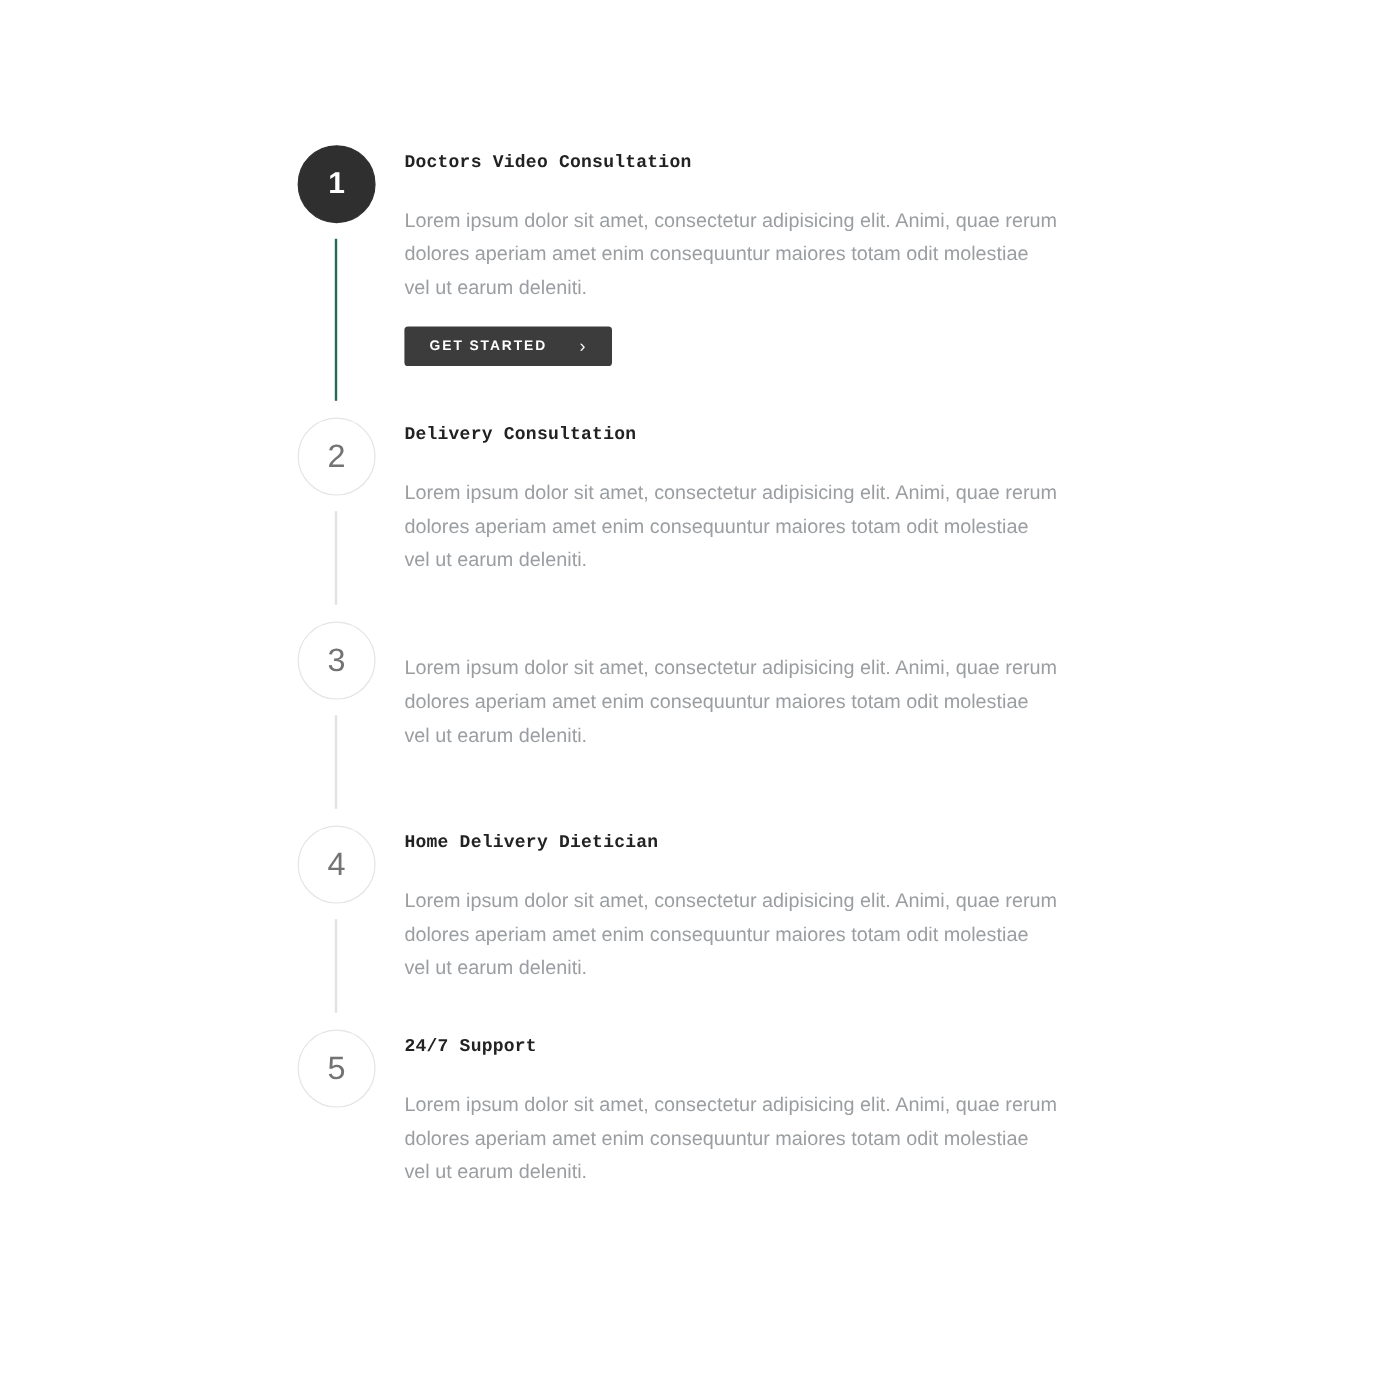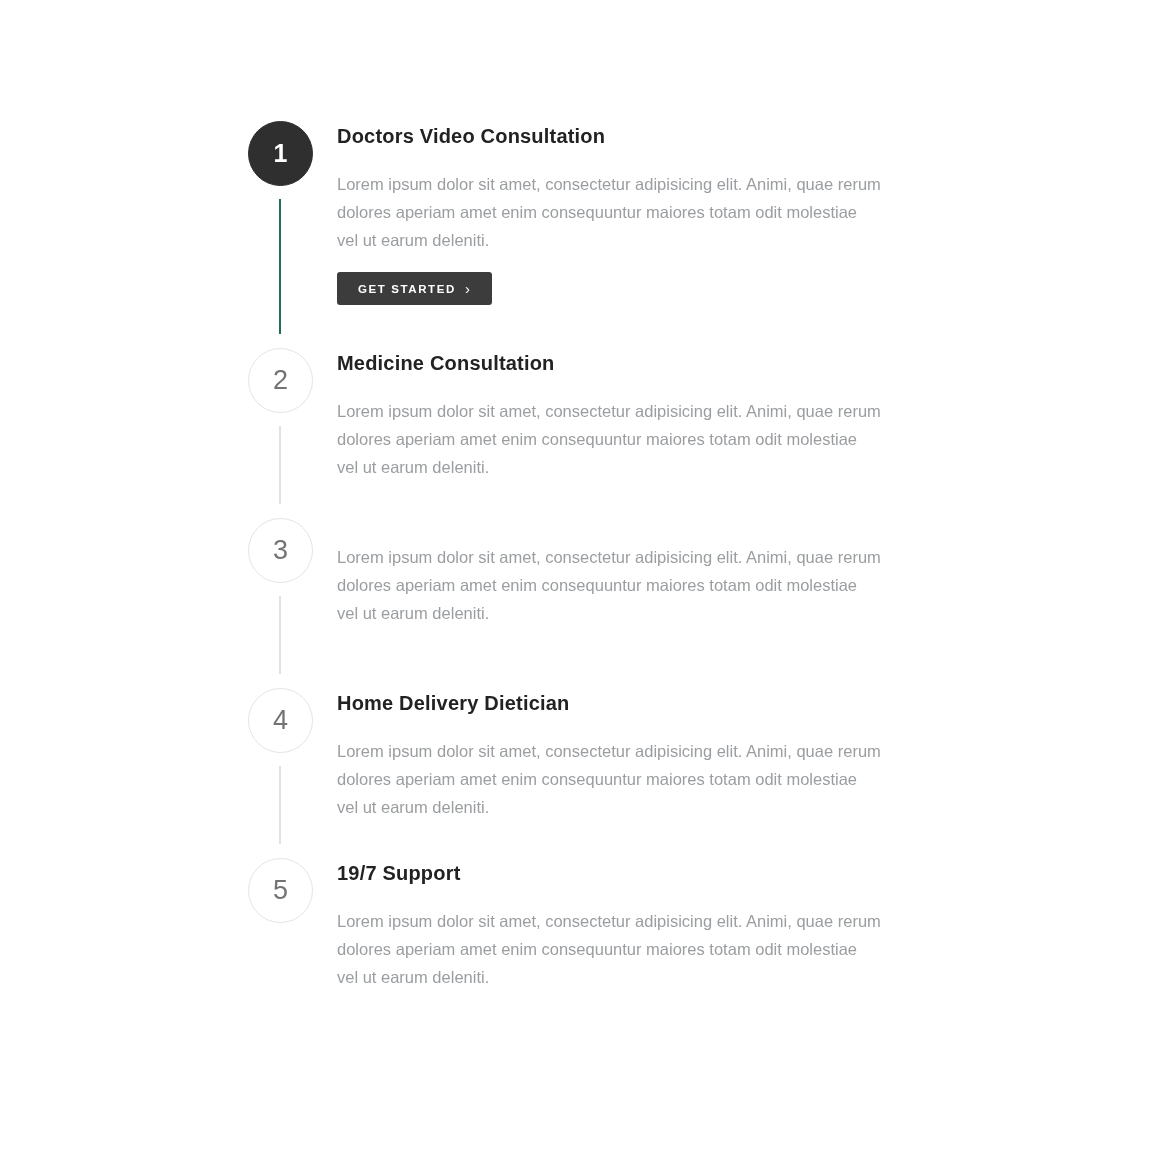--- a/index.html
+++ b/index.html
@@ -57,39 +57,39 @@
     left: 31px;
     top: 78px;
     bottom: 14px;
     width: 2px;
     background: var(--connector);
     z-index: 1;
   }
   .step.active .connector { background: var(--accent); }
   .step-content { padding-top: 3px; }
   .step-title {
-    font-family: Liberation Sans, sans-serif;
-    font-size: 20px;
+    font-family: Liberation Mono, monospace;
+    font-size: 15px;
     font-weight: bold;
     color: var(--heading);
     letter-spacing: 0.2px;
     line-height: 24px;
     margin-bottom: 13px;
   }
   .step-desc {
     font-size: 16.5px;
     line-height: 28px;
     color: var(--body-text);
     margin-top: 22px;
   }
   .cta-button {
     margin-top: 18px;
     display: inline-flex;
     align-items: center;
-    gap: 9px;
+    gap: 27px;
     background: var(--button-bg);
     color: #ffffff;
     border: none;
     border-radius: 3px;
     padding: 11px 20px 10px 21px;
     font-family: "Liberation Sans", sans-serif;
     font-size: 11.5px;
     font-weight: bold;
     letter-spacing: 1.6px;
     cursor: pointer;
@@ -125,21 +125,21 @@
       </button>
     </div>
   </div>
 
   <div class="step middle">
     <div class="connector"></div>
     <div class="step-marker">
       <span>2</span>
     </div>
     <div class="step-content">
-      <div class="step-title">Medicine Consultation</div>
+      <div class="step-title">Delivery Consultation</div>
       <div class="step-desc">
         <div>Lorem ipsum dolor sit amet, consectetur adipisicing elit. Animi, quae rerum</div>
         <div>dolores aperiam amet enim consequuntur maiores totam odit molestiae</div>
         <div>vel ut earum deleniti.</div>
       </div>
     </div>
   </div>
 
   <div class="step middle">
     <div class="connector"></div>
@@ -168,21 +168,21 @@
         <div>vel ut earum deleniti.</div>
       </div>
     </div>
   </div>
 
   <div class="step last">
     <div class="step-marker">
       <span>5</span>
     </div>
     <div class="step-content">
-      <div class="step-title">19/7 Support</div>
+      <div class="step-title">24/7 Support</div>
       <div class="step-desc">
         <div>Lorem ipsum dolor sit amet, consectetur adipisicing elit. Animi, quae rerum</div>
         <div>dolores aperiam amet enim consequuntur maiores totam odit molestiae</div>
         <div>vel ut earum deleniti.</div>
       </div>
     </div>
   </div>
 
 </div>
 

